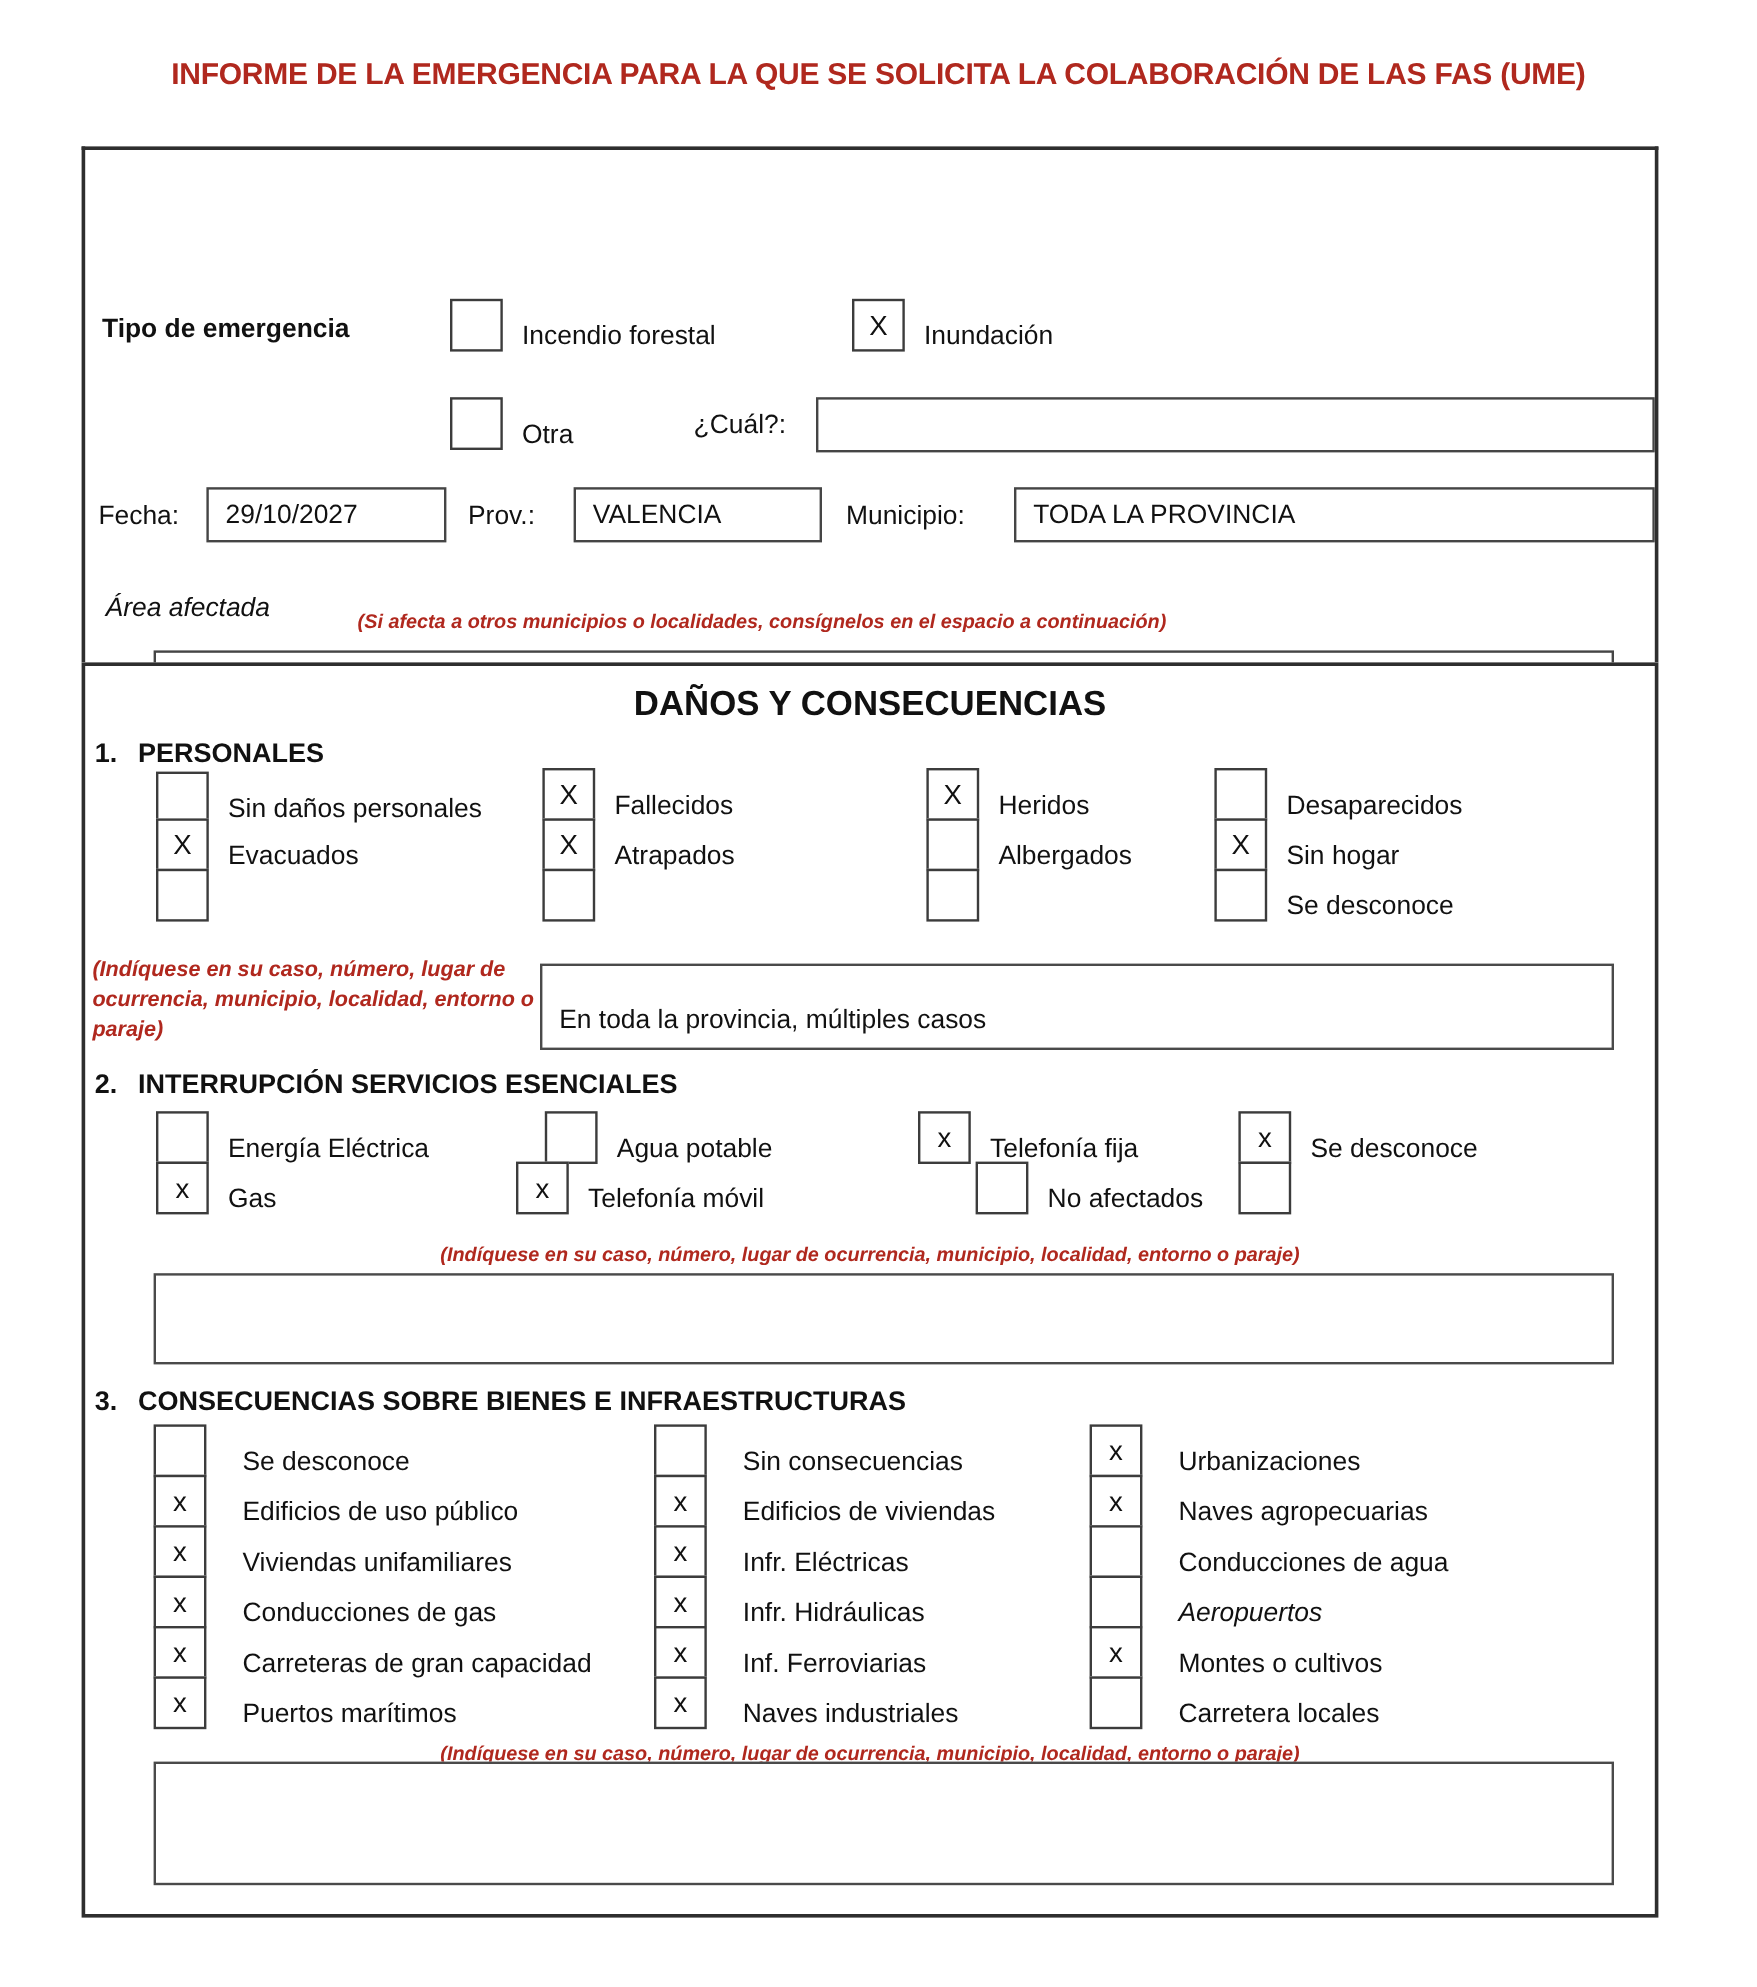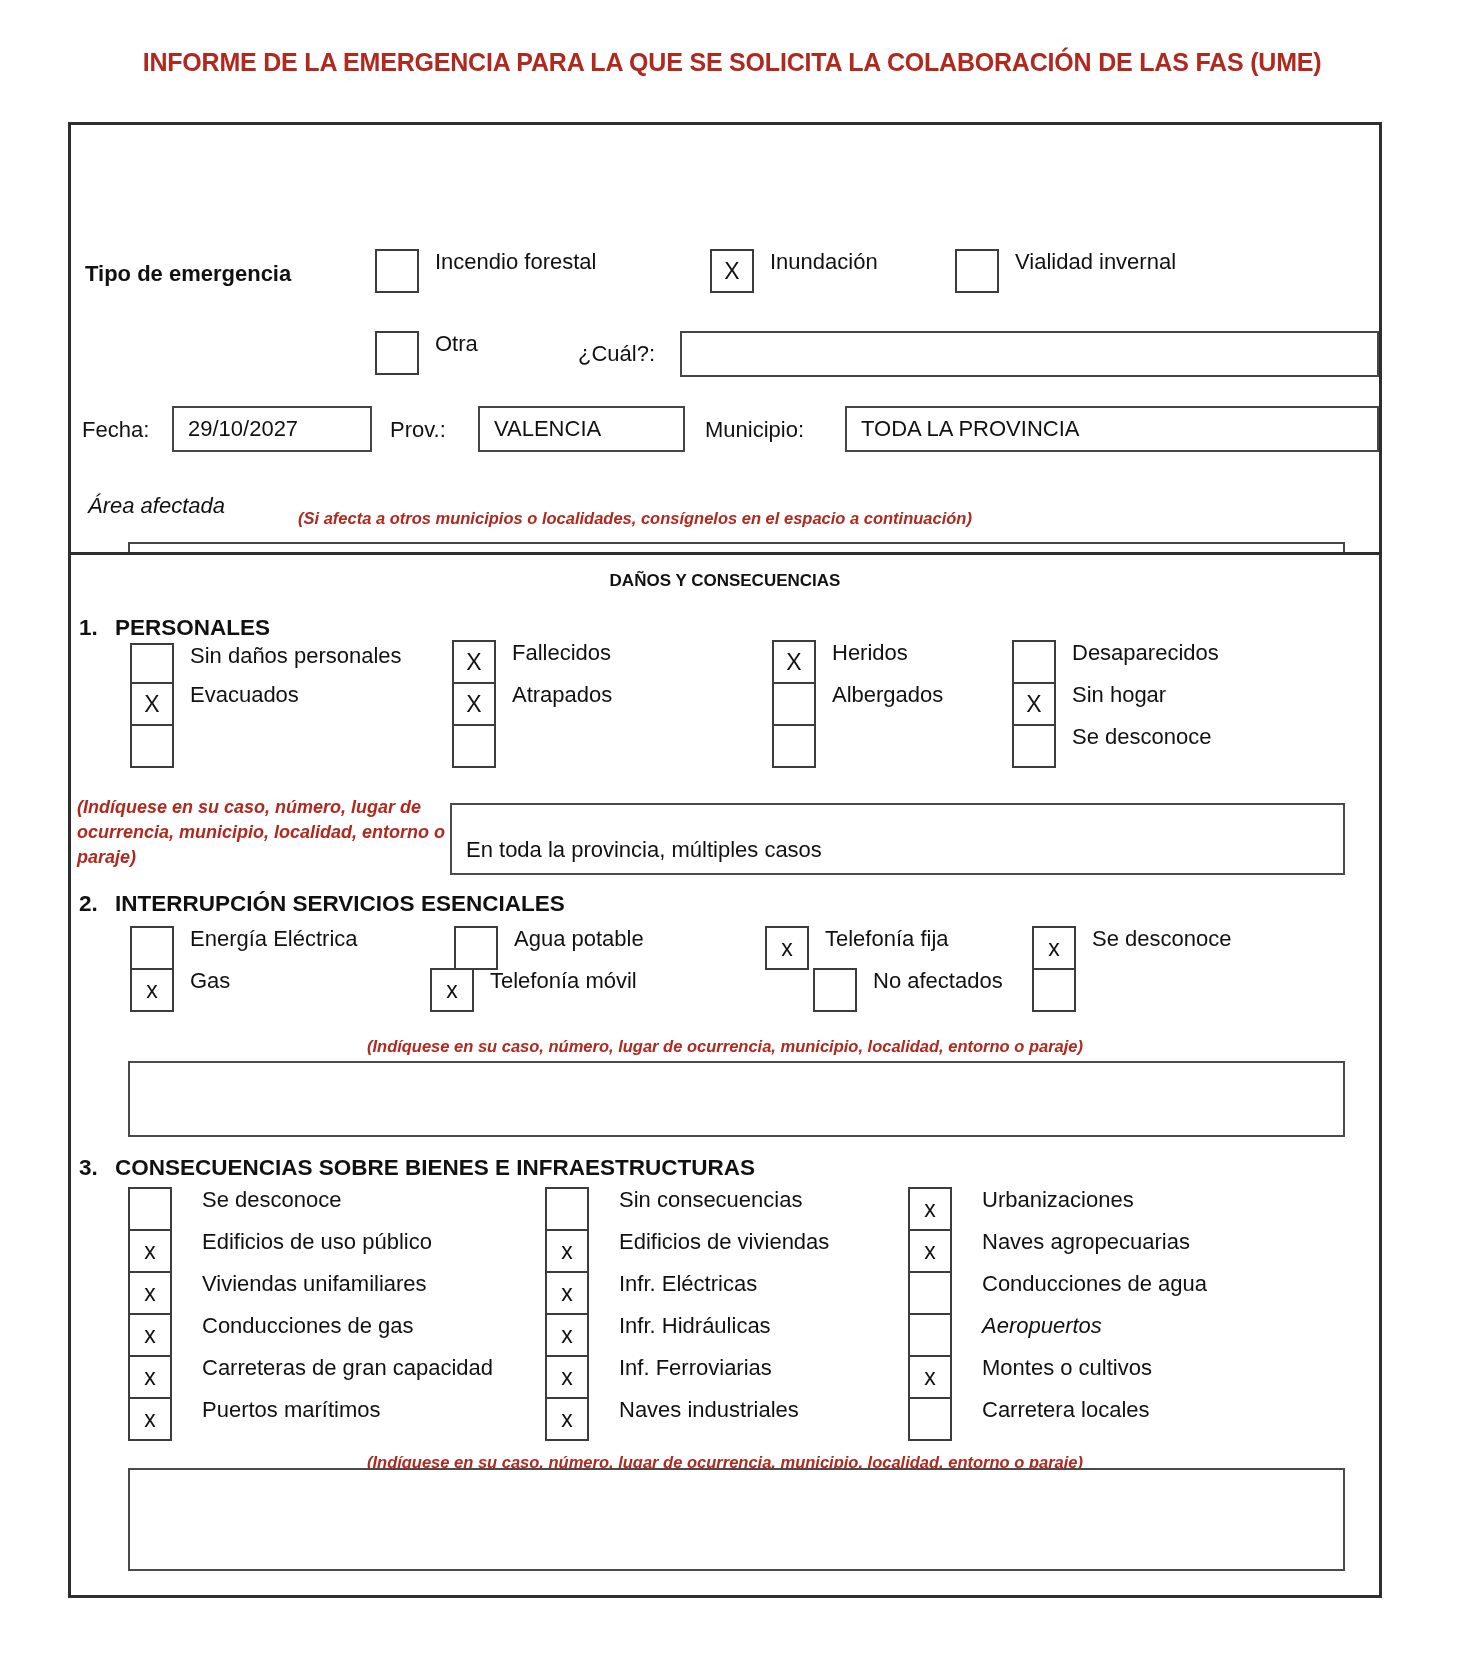--- a/index.html
+++ b/index.html
@@ -6,58 +6,54 @@
   html,body { margin:0; padding:0; background:#ffffff; }
   .page { position:relative; width:1464px; height:1656px; background:#fff;
           font-family:"Liberation Sans", sans-serif; color:var(--ink); overflow:hidden; }
   .title { position:absolute; top:48px; left:0; width:100%; text-align:center;
            font-size:25px; font-weight:bold; color:var(--red); letter-spacing:-0.2px; }
   .outer { position:absolute; left:68px; width:1314px; border:3px solid #2e2e2e; box-sizing:border-box; background:#fff; }
   .box1 { top:122px; height:430px; border-bottom:none; }
   .box2 { top:552px; height:1046px; }
   .lbl { position:absolute; font-size:22px; white-space:nowrap; color:var(--ink); }
   .bold { font-weight:bold; }
-  .cb-item { position:absolute; display:flex; align-items:flex-start; }
+  .cb-item { position:absolute; display:flex; align-items:flex-end; }
   .cb { width:44px; height:44px; border:2px solid var(--border); box-sizing:border-box;
         display:flex; align-items:center; justify-content:center; font-size:23px; background:#fff; }
   .cb-label { margin-left:16px; font-size:22px; white-space:nowrap; }
   .gap-wide .cb-label { margin-left:30px; }
   .field { position:absolute; border:2px solid #454545; box-sizing:border-box; background:#fff;
            display:flex; align-items:center; font-size:22px; padding:0 14px; }
   .field.center { justify-content:center; font-weight:bold; }
   .answer { position:absolute; border:2px solid #4a4a4a; box-sizing:border-box; background:#fff;
             display:flex; align-items:flex-end; padding:6px 14px 10px; font-size:22px; }
   .note { position:absolute; color:var(--red); font-weight:bold; font-style:italic; }
   .note-left { font-size:18px; line-height:25px; width:382px; }
   .note-center { font-size:16.5px; left:0; width:100%; text-align:center; }
-  .sec-center { position:absolute; left:0; width:100%; text-align:center; font-size:17px; font-weight:bold; }
+  .sec-center { position:absolute; left:0; width:100%; text-align:center; font-size:29px; font-weight:bold; }
   .sec-h { position:absolute; font-size:22.5px; font-weight:bold; white-space:nowrap; }
 </style>
 </head>
 <body>
 
 <div class="page">
 
   <div class="title">INFORME DE LA EMERGENCIA PARA LA QUE SE SOLICITA LA COLABORACIÓN DE LAS FAS (UME)</div>
 
   <div class="outer box1">
 
     <div class="lbl bold" style="left:14px; top:136px;">Tipo de emergencia</div>
 
     <div class="cb-item" style="left:304px; top:124px;">
       <span class="cb"></span>
       <span class="cb-label">Incendio forestal</span>
     </div>
     <div class="cb-item" style="left:639px; top:124px;">
       <span class="cb">X</span>
       <span class="cb-label">Inundación</span>
-    </div>
-    <div class="cb-item" style="left:884px; top:124px;">
-      <span class="cb"></span>
-      <span class="cb-label">Vialidad invernal</span>
     </div>
 
     <div class="cb-item" style="left:304px; top:206px;">
       <span class="cb"></span>
       <span class="cb-label">Otra</span>
     </div>
     <div class="lbl" style="left:507px; top:216px;">¿Cuál?:</div>
     <div class="field" style="left:609px; top:206px; width:699px; height:46px;"></div>
 
     <div class="lbl" style="left:11px; top:292px;">Fecha:</div>

